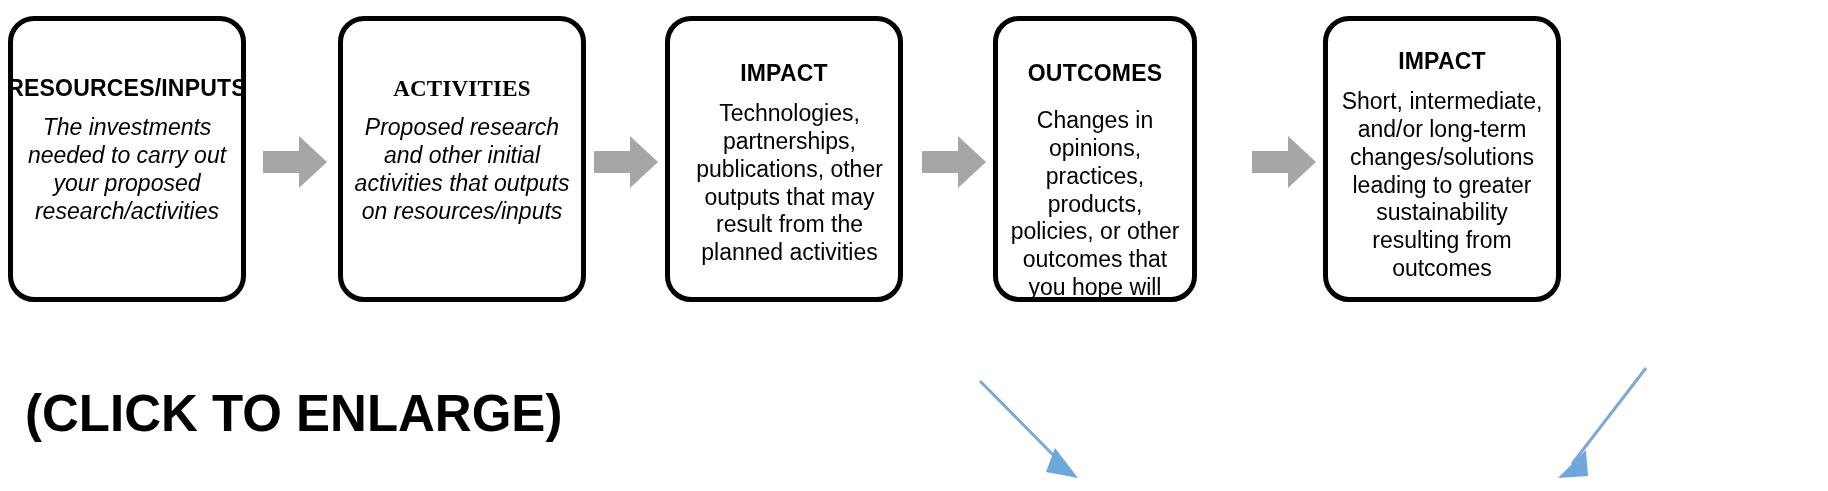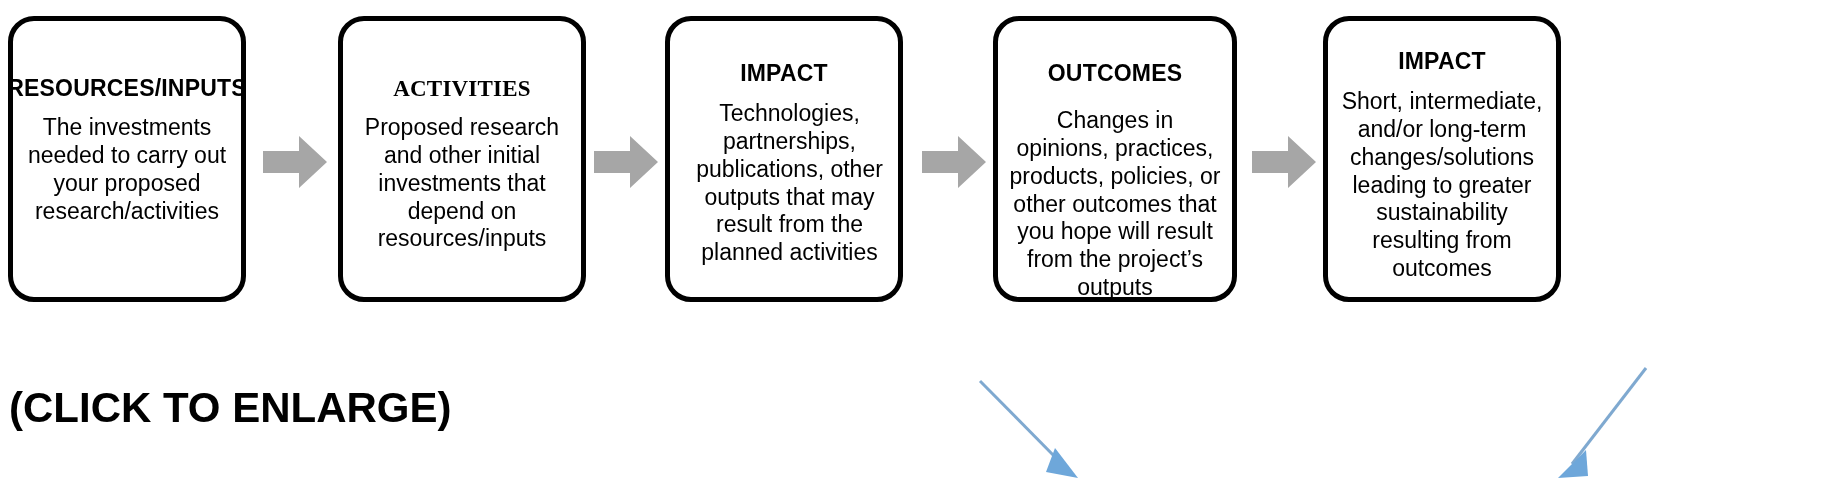--- a/index.html
+++ b/index.html
@@ -25,27 +25,27 @@
     font-size:23px;
     line-height:1.18;
     letter-spacing:.2px;
     white-space:nowrap;
   }
   .box-desc{
     font-size:23px;
     line-height:1.21;
     padding:0 10px;
   }
-  .italic .box-desc{}
+  .italic .box-desc{font-style:italic;}
 
   
   #box-1{left:8px;  top:16px; width:238px; height:286px;}
   #box-2{left:338px;top:16px; width:248px; height:286px;}
   #box-3{left:665px;top:16px; width:238px; height:286px;}
-  #box-4{left:993px;top:16px; width:244px; height:286px;}
+  #box-4{left:993px;top:16px; width:204px; height:286px;}
   #box-5{left:1323px;top:16px;width:238px;height:286px;}
 
   #box-1 .box-title{margin-top:54px;}
   #box-1 .box-desc{margin-top:12px;}
   #box-2 .box-title{margin-top:54px;font-family:Liberation Serif, serif;}
   #box-2 .box-desc{margin-top:12px;}
   #box-3 .box-title{margin-top:39px;}
   #box-3 .box-desc{margin-top:13px;padding-left:21px;}
   #box-4 .box-title{margin-top:39px;}
   #box-4 .box-desc{margin-top:20px;}
@@ -54,22 +54,22 @@
 
   
   .gray-arrow{position:absolute;width:64px;height:52px;}
   #arrow-1{left:263px;top:136px;}
   #arrow-2{left:594px;top:136px;}
   #arrow-3{left:922px;top:136px;}
   #arrow-4{left:1252px;top:136px;}
 
   
   #click-enlarge{
-    position:absolute;left:9px;top:384px;
-    font-size:42px;font-weight:bold;letter-spacing:0px;
+    position:absolute;left:25px;top:384px;
+    font-size:51px;font-weight:bold;letter-spacing:0px;
     white-space:nowrap;
   }
 
   
   .blue-arrow{position:absolute;}
   #blue-arrow-1{left:960px;top:360px;width:130px;height:128px;}
   #blue-arrow-2{left:1530px;top:352px;width:140px;height:136px;}
 </style>
 </head>
 <body>
@@ -82,21 +82,21 @@
   </div>
 
   <div class="gray-arrow" id="arrow-1">
     <svg viewBox="0 0 64 52" width="64" height="52" aria-hidden="true">
       <path d="M0 15 H36 V0 L64 26 L36 52 V37 H0 Z" fill="#a6a6a6"></path>
     </svg>
   </div>
 
   <div class="flow-box italic" id="box-2">
     <div class="box-title">ACTIVITIES</div>
-    <div class="box-desc">Proposed research and other initial investments that depend on resources/inputs</div>
+    <div class="box-desc">Proposed research and other initial activities that outputs on resources/inputs</div>
   </div>
 
   <div class="gray-arrow" id="arrow-2">
     <svg viewBox="0 0 64 52" width="64" height="52" aria-hidden="true">
       <path d="M0 15 H36 V0 L64 26 L36 52 V37 H0 Z" fill="#a6a6a6"></path>
     </svg>
   </div>
 
   <div class="flow-box" id="box-3">
     <div class="box-title">IMPACT</div>

